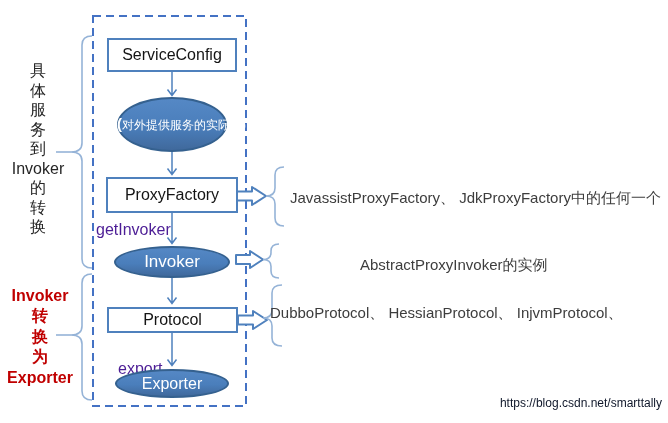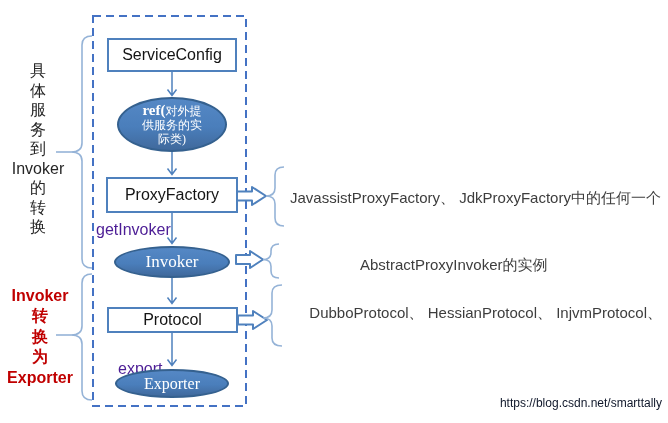--- a/index.html
+++ b/index.html
@@ -9,30 +9,30 @@
   }
   svg{position:absolute;left:0;top:0;}
   .box{
     position:absolute;background:#fff;border:2px solid #4F81BD;border-radius:0;
     display:flex;align-items:center;justify-content:center;
     font-size:16px;color:#141414;box-sizing:border-box;
   }
   .ellipse{
     position:absolute;border:2px solid #35618F;border-radius:50%;
     background:linear-gradient(180deg,#5588c5 0%,#4A7EBB 55%,#40699c 100%);
-    color:#fff;display:flex;flex-direction:column;align-items:center;justify-content:center;
-    box-sizing:border-box;text-align:center;font-family:Liberation Serif, serif;
+    color:#fff;display:flex;flex-direction:row;align-items:center;justify-content:center;
+    box-sizing:border-box;text-align:center;
   }
   .edge-label{position:absolute;font-size:16px;color:#4c1d95;white-space:nowrap;}
   .side-label{position:absolute;text-align:center;font-size:16px;color:#262626;}
   .side-label div{line-height:19.5px;}
   .side-label.red{color:#C00000;font-weight:bold;}
   .side-label.red div{line-height:20.4px;}
   .annot{position:absolute;font-size:15px;color:#3d3d3d;white-space:nowrap;}
-  .annot.center{text-align:right;white-space:normal;line-height:21px;}
+  .annot.center{text-align:left;white-space:normal;line-height:21px;}
   .ref-line1{font-size:12px;line-height:14px;white-space:nowrap;}
   .ref-prefix{font-size:15px;font-weight:bold;}
   .ref-line{font-size:12px;line-height:14px;white-space:nowrap;}
   .node-text-lg{font-size:17px;}
   .node-text-md{font-size:16px;}
   .watermark{position:absolute;font-size:12px;color:#0f172a;text-align:right;white-space:nowrap;}
 </style>
 </head>
 <body>
 

